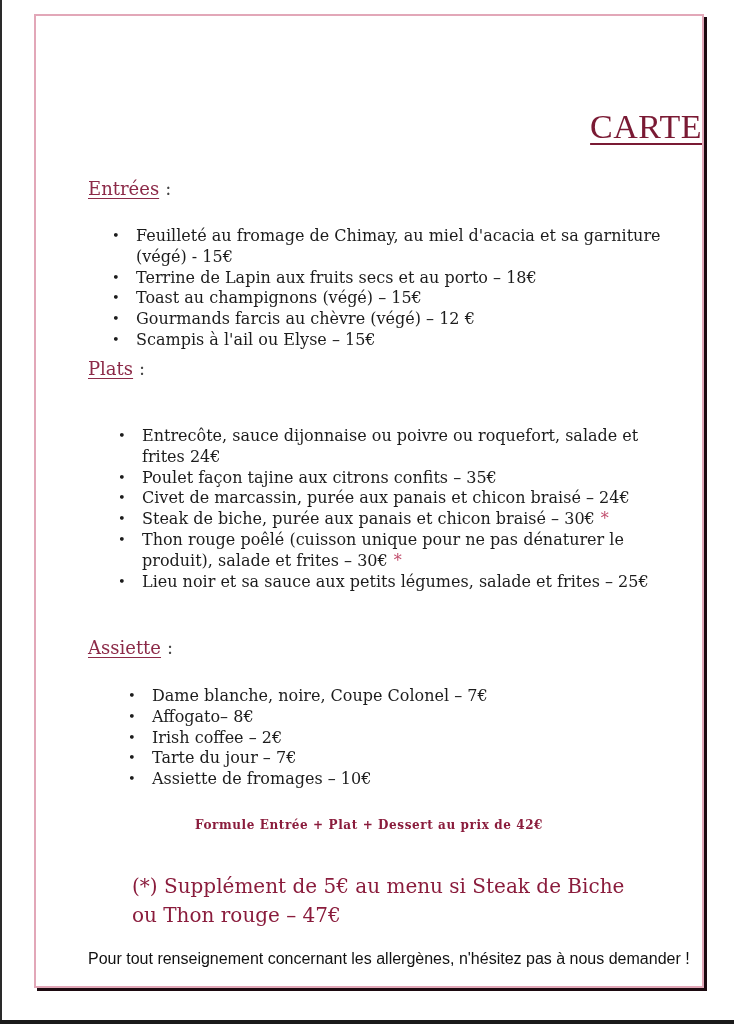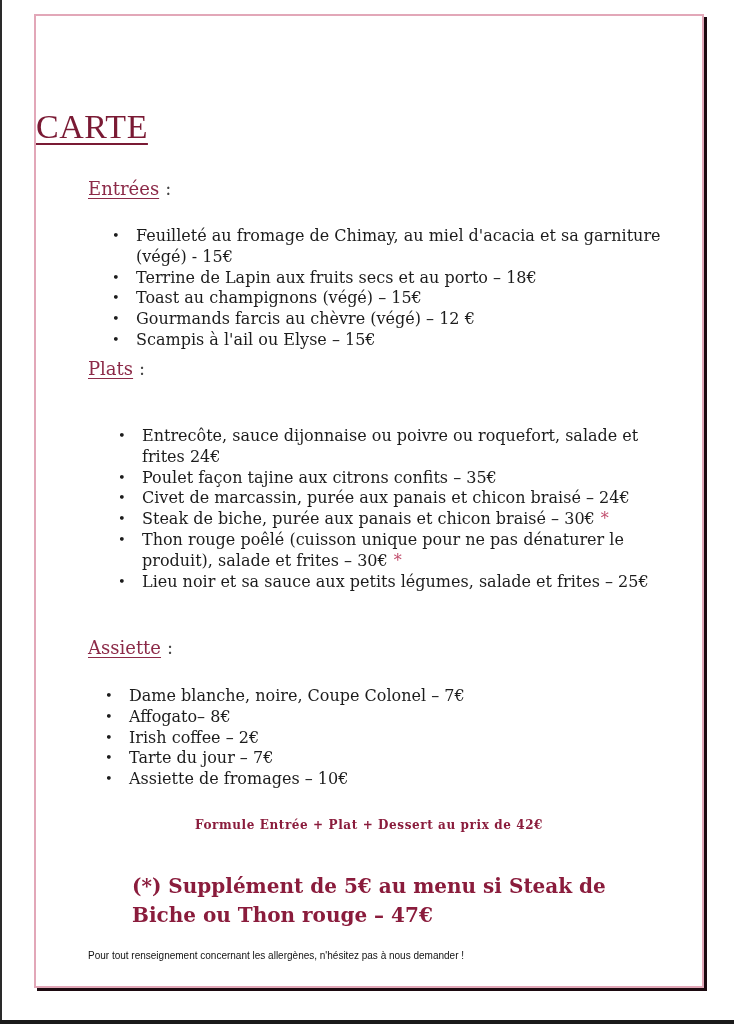--- a/index.html
+++ b/index.html
@@ -35,21 +35,21 @@
       height: 974px;
       border: 2px solid #e2a7b8;
       box-shadow: 3px 3px 0 #1c0a10;
       background: #ffffff;
       box-sizing: border-box;
     }
     .title {
       position: absolute;
       left: 0; right: 0;
       top: 92px;
-      text-align: left;
+      text-align: right;
       font-family: "Liberation Serif", "DejaVu Serif", serif;
       font-size: 34px;
       color: #7a1a34;
       letter-spacing: 0.5px;
     }
     .title span {
       text-decoration: underline;
       text-decoration-thickness: 2px;
       text-underline-offset: 5px;
     }
@@ -85,50 +85,50 @@
     }
     ul.items li::before {
       content: "\2022";
       position: absolute;
       left: 0;
       top: 0;
       font-size: 13px;
     }
     .entrees-list { left: 76px; top: 210px; width: 570px; }
     .plats-list { left: 82px; top: 410px; width: 540px; }
-    .desserts-list { left: 69px; top: 670px; width: 500px; }
+    .desserts-list { left: 92px; top: 670px; width: 500px; }
     .star { color: #c04a6a; margin-left: 6px; }
     .formule {
       position: absolute;
       left: 0; right: 0;
       top: 802px;
       text-align: center;
       font-family: "DejaVu Serif", serif;
       font-weight: bold;
       font-size: 12px;
       color: #8a1c3c;
       letter-spacing: 0.6px;
     }
     .supplement {
       position: absolute;
       left: 96px;
       top: 856px;
       width: 520px;
       font-family: "DejaVu Serif", serif;
-      font-weight: bold;
+      font-weight: normal;
       font-size: 20px;
       line-height: 29px;
       color: #8a1c3c;
     }
     .allergen {
       position: absolute;
       left: 52px;
       top: 934px;
       font-family: "Liberation Sans", "DejaVu Sans", sans-serif;
-      font-size: 10px;
+      font-size: 16px;
       color: #111;
     }
   </style>
 </head>
 <body>
 
 <div class="left-edge"></div>
 <div class="bottom-edge"></div>
 
 <div class="page">

